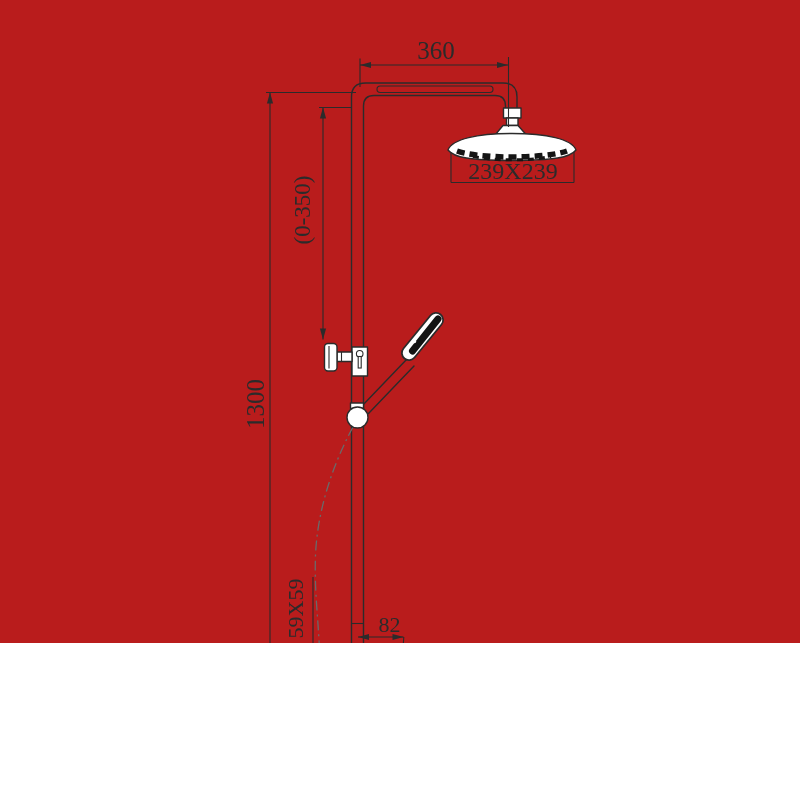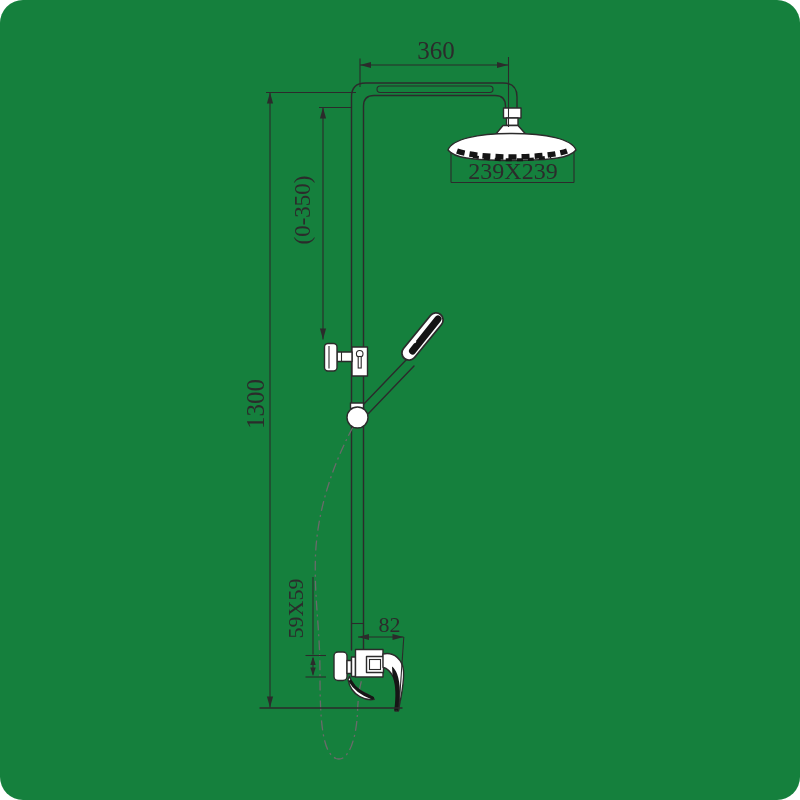--- a/index.html
+++ b/index.html
@@ -1,16 +1,16 @@
 <!DOCTYPE html>
 <html><head>
 <meta charset="utf-8">
 <style>
   html,body{margin:0;padding:0;background:#ffffff;}
-  .page{position:relative;width:800px;height:800px;background:#15803d;overflow:hidden;border-radius:23px;}
+  .page{position:relative;width:800px;height:643px;background:#b91c1c;overflow:hidden;}
   svg{display:block;}
   
   .ln{stroke:#2b2b2b;stroke-width:1.4;fill:none;stroke-linecap:round;stroke-linejoin:round;}
   .thin{stroke:#2b2b2b;stroke-width:1.1;fill:none;}
   .wfill{fill:#ffffff;}
   .dark{fill:#161616;stroke:none;}
   .arr{fill:#2b2b2b;stroke:none;}
   .hose{stroke:#6a6a6a;stroke-width:1.3;fill:none;stroke-dasharray:10 4 2 4;}
   .noz1{stroke:#151515;stroke-width:5.5;fill:none;stroke-dasharray:8 5;}
   .noz2{stroke:#151515;stroke-width:3;fill:none;stroke-dasharray:6 5;}

